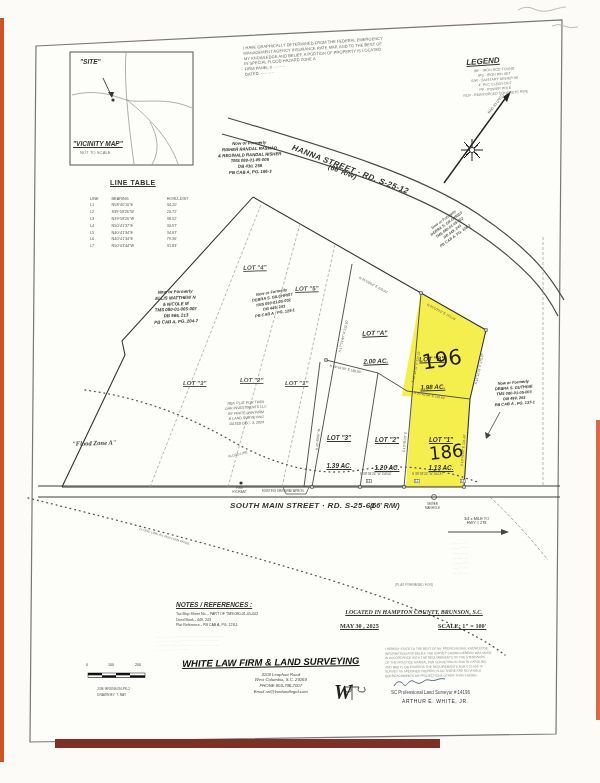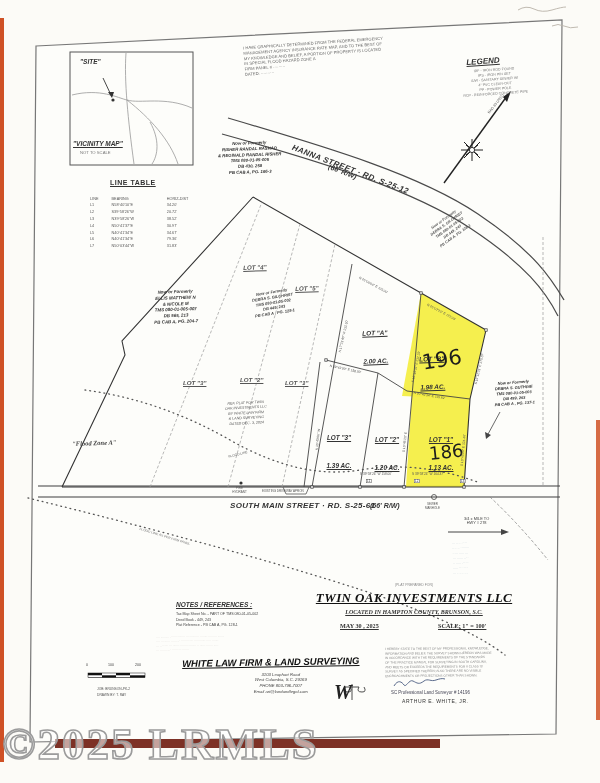--- a/index.html
+++ b/index.html
@@ -289,21 +289,20 @@
 ··· ······ ····
 ·· ····· ······
 ····· ··· ····
 ··· ·· ··· ···</div>
   <div class="t" style="left:156px;top:635px;width:420px;font-size:5.5px;transform:rotate(-1deg) scale(.52);color:#b5b2ac;line-height:1.5;">···· ········· ······· ········ ··· ·········· ········ ········· ·······
 ···· ··· ······ ······ ··· ········ ···· ············ ····· ·······
 ··· ···· ···· ··· ······· ········ ········ ·· ······ ······· ·····
 ··· ······· ···· ······ ··· ·······</div>
 
   <div class="t c" style="left:300px;top:583px;width:400px;font-size:6px;transform:scale(.57);color:#888;">(PLAT PREPARED FOR)</div>
-  <div class="t c bi u serif" style="left:298px;top:590px;width:232px;font-size:13px;letter-spacing:.4px;color:#111;">TWIN OAK INVESTMENTS LLC</div>
   <div class="t c bi u serif" style="left:298px;top:609px;width:232px;font-size:6px;">LOCATED IN HAMPTON COUNTY,  BRUNSON,  S.C.</div>
   <div class="t b u serif nw" style="left:340px;top:622px;font-size:6.2px;">MAY 30 , 2025</div>
   <div class="t b u serif nw" style="left:438px;top:622px;font-size:6.2px;">SCALE: 1" = 100'</div>
 
   <div class="t bi u nw" style="left:176px;top:601px;font-size:6.5px;">NOTES / REFERENCES :</div>
   <div class="t" style="left:176px;top:611px;font-size:6px;transform:scale(.6);line-height:1.6;color:#444;">Tax Map Sheet No. -   PART OF TMS 080-01-05-002
 Deed Book -   449, 243
 Plat Reference -   PB CAB A, PG. 128-1</div>
 
   <div class="t bi u nw" style="left:182px;top:658px;font-size:9.5px;transform:rotate(-1deg);color:#111;">WHITE LAW FIRM &amp; LAND SURVEYING</div>
@@ -323,15 +322,14 @@
   <div class="t nw" style="left:391px;top:690px;font-size:6.5px;transform:scale(.68);color:#445;">SC Professional Land Surveyor # 14196</div>
   <div class="t nw" style="left:402px;top:699px;font-size:7px;transform:scale(.72);letter-spacing:.8px;color:#333;">ARTHUR E. WHITE,  JR.</div>
 
   <div class="t nw" style="left:86px;top:663px;font-size:6px;transform:scale(.6);color:#444;">0</div>
   <div class="t nw" style="left:108px;top:663px;font-size:6px;transform:scale(.6);color:#444;">100</div>
   <div class="t nw" style="left:135px;top:663px;font-size:6px;transform:scale(.6);color:#444;">200</div>
   <div class="t" style="left:97px;top:687px;font-size:6px;transform:scale(.55);line-height:1.6;color:#555;">JOB: BRUNSON-PK-2
 DRAWN BY: T. RAY</div>
 
   <div class="band" style="left:55px;top:739px;width:385px;height:9px;"></div>
-  <div class="wm nw" style="left:2px;top:718px;">©2025 LRMLS</div>
 
 </div>
 
 </body></html>

